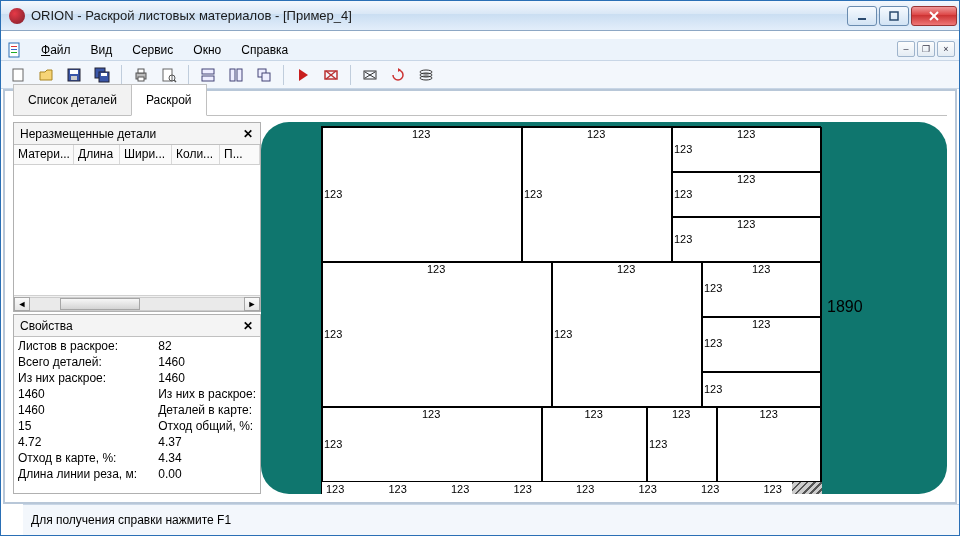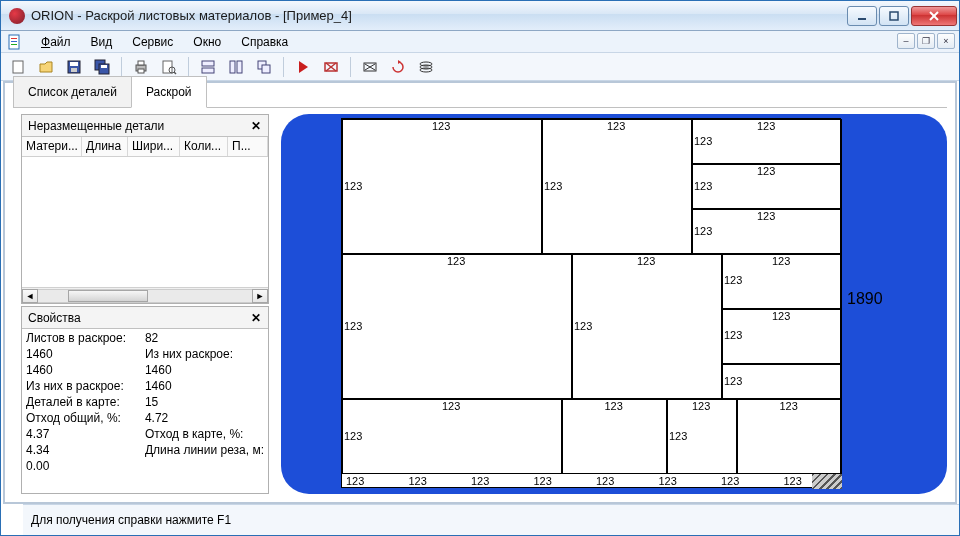--- a/index.html
+++ b/index.html
@@ -10,63 +10,63 @@
 
 .titlebar { height: 30px; background: linear-gradient(to bottom, #f4f8fd, #d9e7f6 45%, #cadef2 46%, #e3eefa); display: flex; align-items: center; padding: 0 2px 0 8px; border-bottom: 1px solid #8da7c4; }
 .titlebar .app-icon { width: 16px; height: 16px; border-radius: 50%; background: radial-gradient(circle at 35% 35%, #e63946, #7a1f2b); margin-right: 6px; }
 .titlebar .title-text { color: #1a1a1a; font-size: 13px; flex: 0 0 auto; }
 .titlebar .spacer { flex: 1; }
 .win-btn { width: 30px; height: 20px; border: 1px solid #6a8cb0; margin-left: 2px; border-radius: 3px; display: flex; align-items: center; justify-content: center; background: linear-gradient(to bottom, #f6fafe, #d2e3f4); color: #2b4b6f; font-size: 11px;}
 .win-btn.close { width: 46px; background: linear-gradient(to bottom, #e99, #d44 45%, #c33 46%, #e77); border-color: #933; color: #fff; }
 .win-btn.close svg { stroke: #fff; }
 
 
-.menubar { height: 22px; background: #ecf3fb; display: flex; align-items: center; padding: 0 6px; gap: 4px; border-bottom: 1px solid #c8d6e6; position: relative; }
+.menubar { height: 22px; background: #ecf3fb; display: flex; align-items: center; padding: 0 6px; gap: 4px; border-bottom: 1px solid #c8d6e6; position: relative; margin-top: 8px; }
 .menubar .menu-icon { width: 16px; height: 16px; display: inline-block; margin-right: 6px; }
 .menubar .menu-item { padding: 2px 8px; cursor: default; }
 .menubar .menu-item u { text-decoration: underline; }
 .mdi-controls { position: absolute; right: 4px; top: 2px; display: flex; gap: 2px; }
 .mdi-btn { width: 18px; height: 16px; border: 1px solid #9fb4cc; background: linear-gradient(#fdfdfd,#e4ecf4); border-radius: 2px; display: flex; align-items: center; justify-content: center; font-size: 9px; color: #334; }
 
 
 .toolbar { height: 28px; background: #f3f7fc; border-bottom: 1px solid #c8d6e6; display: flex; align-items: center; padding: 0 6px; gap: 6px; }
 .tb-btn { width: 22px; height: 22px; display: flex; align-items: center; justify-content: center; border: 1px solid transparent; border-radius: 2px; }
 .tb-sep { width: 1px; height: 20px; background: #c0cddc; margin: 0 2px; }
 
 
 .client { flex: 1; display: flex; flex-direction: column; border: 2px solid #b8c7d8; margin: 0 2px; background: #fff; }
 
 
 .tabstrip { height: 24px; display: flex; align-items: flex-end; padding: 2px 8px 0 8px; gap: 0; background: #fff; }
 .tab { padding: 8px 14px; font-size: 12px; border: 1px solid #c0c0c0; border-bottom: none; background: #f2f2f2; margin-right: -1px; cursor: default; position: relative; }
 .tab.active { background: #fff; font-weight: 400; z-index: 2; border-bottom: 1px solid #fff; margin-bottom: -1px; }
 .tabline { height: 1px; background: #c0c0c0; margin: 0 8px; }
 
-.content { flex: 1; display: flex; padding: 6px 8px 8px 16px; gap: 12px; overflow: hidden; }
+.content { flex: 1; display: flex; padding: 6px 8px 8px 8px; gap: 0; overflow: hidden; }
 
 
 .leftcol { width: 248px; display: flex; flex-direction: column; gap: 2px; }
 .panel { border: 1px solid #b0b0b0; display: flex; flex-direction: column; }
 .panel-hdr { height: 22px; background: #f4f4f4; border-bottom: 1px solid #c0c0c0; display: flex; align-items: center; justify-content: space-between; padding: 0 4px 0 6px; font-size: 12px; }
 .panel-hdr .x { width: 16px; text-align: center; font-weight: bold; cursor: default; }
 
 .grid-head { display: flex; height: 20px; border-bottom: 1px solid #d0d0d0; }
 .grid-head .gh { border-right: 1px solid #d8d8d8; padding: 2px 4px; font-size: 12px; background: #fafafa; overflow: hidden; white-space: nowrap; }
 .grid-body { flex: 1; background: #fff; }
 .grid-scroll { height: 16px; display: flex; align-items: center; background: #f0f0f0; border-top: 1px solid #d0d0d0; }
 .grid-scroll .arrow { width: 16px; height: 14px; border: 1px solid #a6a6a6; background: linear-gradient(#fafafa,#e6e6e6); display:flex; align-items:center; justify-content:center; font-size: 9px; }
 .grid-scroll .track { flex: 1; height: 14px; background: #eaeaea; position: relative; border-top: 1px solid #ccc; border-bottom: 1px solid #ccc;}
 .grid-scroll .thumb { position: absolute; left: 30px; width: 80px; top: 0; bottom: 0; background: linear-gradient(#f6f6f6,#d4d4d4); border: 1px solid #a6a6a6; }
 
 .props-body { padding: 2px 4px; display: grid; grid-template-columns: 1fr auto; row-gap: 2px; column-gap: 8px; font-size: 12px; }
 .props-body div { white-space: nowrap; }
 .props-body .val { text-align: left; min-width: 36px; }
 
 
-.drawarea { flex: 1; background: #1d4ed8; position: relative; overflow: hidden; border-radius: 28px; }
+.drawarea { flex: 1; background: #0f766e; position: relative; overflow: hidden; border-radius: 28px; }
 .sheet { position: absolute; left: 60px; top: 4px; width: 500px; height: 370px; background: #fff; border: 1px solid #000; }
 .cut { position: absolute; border: 1px solid #000; box-sizing: border-box; }
 .lbl { position: absolute; font-size: 11px; color: #000; }
 .dimlabel { position: absolute; font-size: 16px; color: #000; }
 .bottom-hatch { position: absolute; background: repeating-linear-gradient(135deg, #555 0 2px, #ccc 2px 5px); }
 
 
 .statusbar { height: 31px; border-top: 1px solid #c8d6e6; background: #f3f7fc; display: flex; align-items: center; padding: 0 8px; font-size: 12px; margin-left: 22px; }
 
 svg { display: block; }
@@ -248,20 +248,21 @@
         </div>
 
         <div class="panel" style="flex:1;">
           <div class="panel-hdr">
             <span>Свойства</span>
             <span class="x">✕</span>
           </div>
           <div class="props-body" id="props-body">
               <div>Листов в раскрое:</div>
               <div class="val">82</div>
+              <div>Всего деталей:</div>
               <div class="val">1460</div>
               <div>Из них раскрое:</div>
               <div class="val">1460</div>
               <div class="val">1460</div>
               <div>Из них в раскрое:</div>
               <div class="val">1460</div>
               <div>Деталей в карте:</div>
               <div class="val">15</div>
               <div>Отход общий, %:</div>
               <div class="val">4.72</div>

